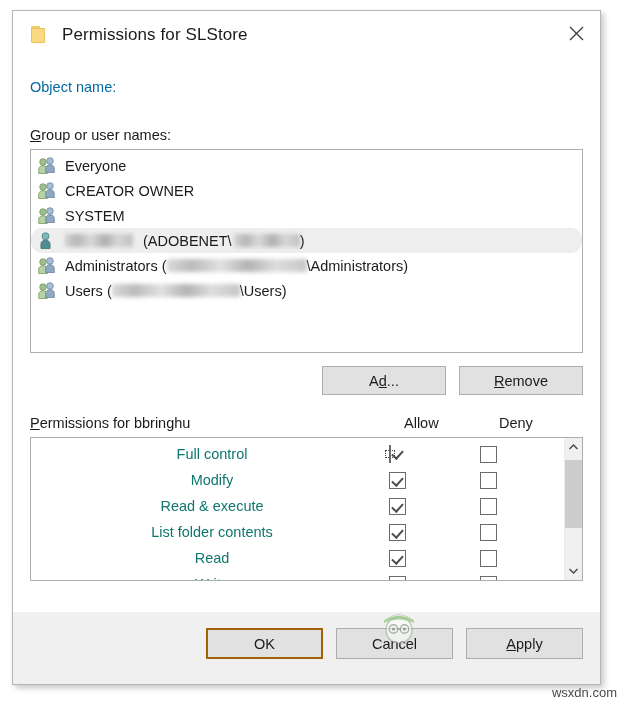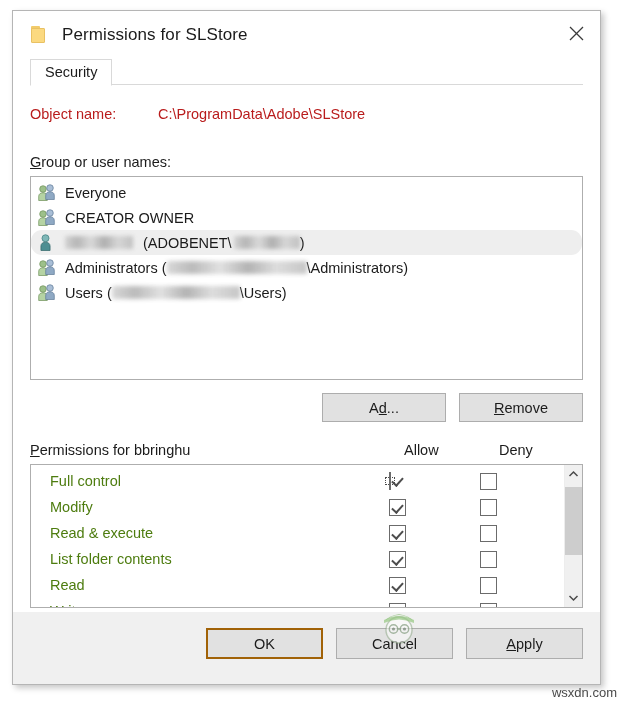--- a/index.html
+++ b/index.html
@@ -116,21 +116,21 @@
     padding: 0 17px;
     height: 527px;
     box-sizing: border-box;
   }
 
   .object-row {
     display: flex;
     align-items: flex-end;
     padding-top: 21px;
     font-size: 14.5px;
-    color: #b91c1c;
+    color: #0369a1;
   }
   .object-label { width: 128px; flex: none; }
   .object-value { white-space: nowrap; }
 
   .section-label {
     font-size: 14.5px;
     color: #1b1b1b;
     margin-top: 32px;
     margin-bottom: 6px;
   }
@@ -238,22 +238,23 @@
     position: absolute;
     left: 0; top: 0; right: 18px; bottom: 0;
     overflow: hidden;
   }
   .perm-row {
     display: flex;
     align-items: center;
     height: 26px;
     padding-left: 19px;
     font-size: 14.5px;
-    color: #4d7c0f;
-    box-sizing: border-box;
+    color: #0f766e;
+    box-sizing: border-box;
+    text-align: center;
   }
   .perm-row:first-child { margin-top: 3px; }
   .perm-name { flex: 1; }
   .perm-cell {
     width: 95px;
     display: flex;
     align-items: center;
     padding-left: 11px;
     box-sizing: border-box;
   }
@@ -374,29 +375,25 @@
       </div>
       <div class="title-text">Permissions for SLStore</div>
       <div class="close-btn">
         <svg width="15" height="15" viewBox="0 0 15 15" aria-hidden="true">
           <line x1="1" y1="1" x2="14" y2="14" stroke="#3a3a3a" stroke-width="1.3"></line>
           <line x1="14" y1="1" x2="1" y2="14" stroke="#3a3a3a" stroke-width="1.3"></line>
         </svg>
       </div>
     </div>
 
-    <div class="tabstrip">
-      <div class="tab-item">Security</div>
-    </div>
 
     <div class="panel">
 
       <div class="object-row">
         <span class="object-label">Object name:</span>
-        <span class="object-value">C:\ProgramData\Adobe\SLStore</span>
       </div>
 
       <div class="section-label">
         <span class="acc">G</span><span>roup or user names:</span>
       </div>
 
       <div class="userlist">
 
         <div class="user-row">
           <span class="icon-group">
@@ -419,20 +416,33 @@
                 <path d="M0.7 15.5 V11.3 C0.7 9 2.6 7.7 5 7.7 C7.4 7.7 9.3 9 9.3 11.3 V15.5 Z" fill="#b5d3a3" stroke="#6f9159" stroke-width="0.7"></path>
               </svg>
             <svg class="p2" viewBox="0 0 10 16" aria-hidden="true">
                 <circle cx="5" cy="4" r="3.3" fill="#a9bed6" stroke="#5f7a96" stroke-width="0.7"></circle>
                 <path d="M0.7 15.5 V11.3 C0.7 9 2.6 7.7 5 7.7 C7.4 7.7 9.3 9 9.3 11.3 V15.5 Z" fill="#8fa9c4" stroke="#5f7a96" stroke-width="0.7"></path>
               </svg>
           </span>
           <span class="name-text">CREATOR OWNER</span>
         </div>
 
+        <div class="user-row">
+          <span class="icon-group">
+            <svg class="p1" viewBox="0 0 10 16" aria-hidden="true">
+                <circle cx="5" cy="4" r="3.3" fill="#9dc08a" stroke="#6f9159" stroke-width="0.7"></circle>
+                <path d="M0.7 15.5 V11.3 C0.7 9 2.6 7.7 5 7.7 C7.4 7.7 9.3 9 9.3 11.3 V15.5 Z" fill="#b5d3a3" stroke="#6f9159" stroke-width="0.7"></path>
+              </svg>
+            <svg class="p2" viewBox="0 0 10 16" aria-hidden="true">
+                <circle cx="5" cy="4" r="3.3" fill="#a9bed6" stroke="#5f7a96" stroke-width="0.7"></circle>
+                <path d="M0.7 15.5 V11.3 C0.7 9 2.6 7.7 5 7.7 C7.4 7.7 9.3 9 9.3 11.3 V15.5 Z" fill="#8fa9c4" stroke="#5f7a96" stroke-width="0.7"></path>
+              </svg>
+          </span>
+          <span class="name-text">SYSTEM</span>
+        </div>
 
         <div class="user-row selected">
           <span class="icon-user">
             <svg width="15" height="17" viewBox="0 0 10 16" aria-hidden="true">
                 <circle cx="5" cy="4" r="3.3" fill="#7fb7b7" stroke="#3f7f80" stroke-width="0.7"></circle>
                 <path d="M0.7 15.5 V11.3 C0.7 9 2.6 7.7 5 7.7 C7.4 7.7 9.3 9 9.3 11.3 V15.5 Z" fill="#4e8e92" stroke="#33686b" stroke-width="0.7"></path>
               </svg>
           </span>
           <span class="redact" style="width:68px; margin-right:10px;"></span>
           <span class="name-text">(ADOBENET\</span>

